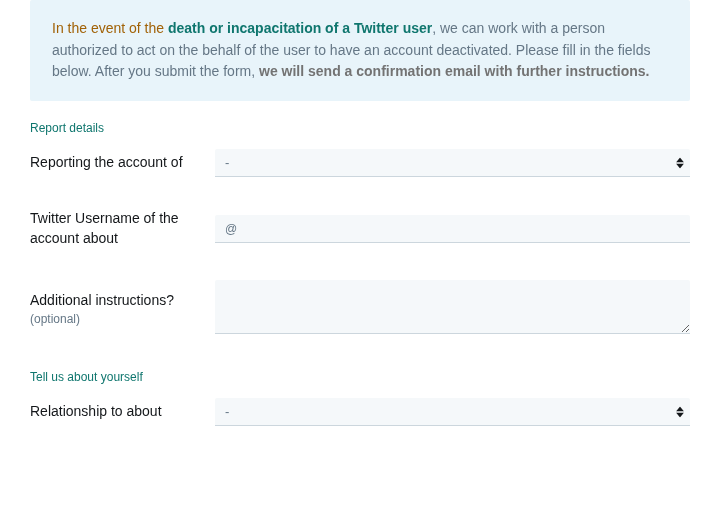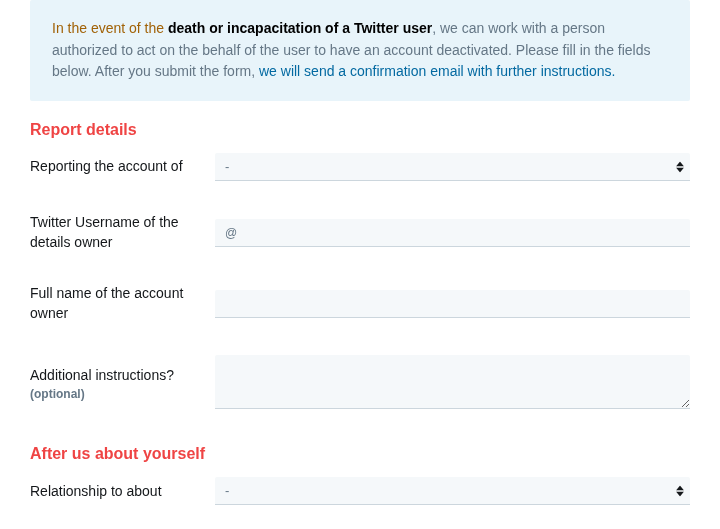--- a/index.html
+++ b/index.html
@@ -18,53 +18,52 @@
     background: #e8f4fa;
     padding: 18px 22px;
     margin: 0 0 20px 0;
     font-size: 14px;
     line-height: 1.55;
     color: #657786;
     border-radius: 2px;
   }
   .notice .lead-pre { color: #a16207; }
   .notice .lead-link {
-    color: #000000;
+    color: #0f766e;
     font-weight: 600;
   }
   .notice .lead-post { color: #657786; }
   .notice .lead-bold {
-    color: #0369a1;
-    font-weight: 400;
+    color: #737373;
+    font-weight: 700;
   }
 
   h2.section-title {
     margin: 20px 0 14px 0;
-    font-size: 16px;
-    font-weight: 700;
-    color: #ef4444;
+    font-size: 12px;
+    font-weight: 400;
+    color: #0f766e;
   }
 
   .field-row {
     display: flex;
     align-items: center;
     margin-bottom: 32px;
   }
   .field-label-col {
     flex: 0 0 185px;
     padding-right: 10px;
     font-size: 14px;
     color: #14171a;
     line-height: 1.4;
   }
   .field-label-opt {
     display: block;
     font-size: 12px;
     color: #657786;
-    font-weight: bold;
   }
   .field-ctrl-col {
     flex: 1;
     position: relative;
   }
 
   .select-wrap {
     position: relative;
     width: 100%;
   }
@@ -159,45 +158,39 @@
             </svg>
           <svg width="8" height="5" viewBox="0 0 8 5">
               <polygon points="0,0 8,0 4,5" fill="#14171a"></polygon>
             </svg>
         </span>
       </div>
     </div>
   </div>
 
   <div class="field-row">
-    <div class="field-label-col">Twitter Username of the details owner</div>
+    <div class="field-label-col">Twitter Username of the account about</div>
     <div class="field-ctrl-col with-prefix">
       <span class="input-prefix">@</span>
       <input type="text" class="text-input" value="" style="">
     </div>
   </div>
 
-  <div class="field-row">
-    <div class="field-label-col">Full name of the account owner</div>
-    <div class="field-ctrl-col">
-      <input type="text" class="text-input" value="" style="">
-    </div>
-  </div>
 
   <div class="field-row">
     <div class="field-label-col">
       <span>Additional instructions?</span>
       <span class="field-label-opt">(optional)</span>
     </div>
     <div class="field-ctrl-col">
       <textarea class="textarea-input" style=""></textarea>
     </div>
   </div>
 
-  <h2 class="section-title">After us about yourself</h2>
+  <h2 class="section-title">Tell us about yourself</h2>
 
   <div class="field-row">
     <div class="field-label-col">Relationship to about</div>
     <div class="field-ctrl-col">
       <div class="select-wrap">
         <div class="select-display">-</div>
         <span class="select-chevrons">
           <svg width="8" height="5" viewBox="0 0 8 5">
               <polygon points="4,0 8,5 0,5" fill="#14171a"></polygon>
             </svg>

